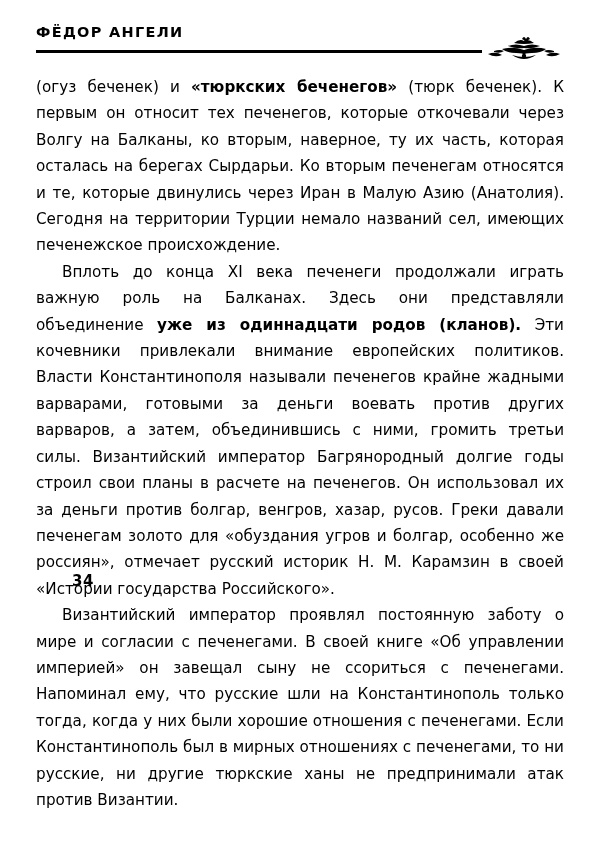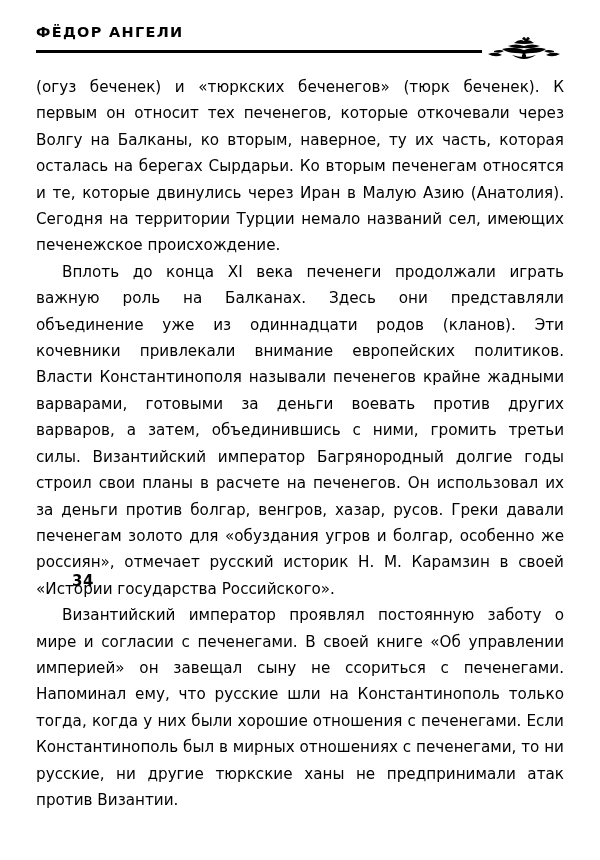--- a/index.html
+++ b/index.html
@@ -66,21 +66,21 @@
     hyphens: manual;
   }
   .content p {
     margin: 0;
     text-indent: 26px;
   }
   .content p.noindent {
     text-indent: 0;
   }
   .content b {
-    font-weight: normal;
+    font-weight: bold;
   }
 
   
   .footer {
     position: absolute;
     left: 36px;
     bottom: 26px;
     font-size: 15px;
     font-weight: bold;
     letter-spacing: 0.5px;

